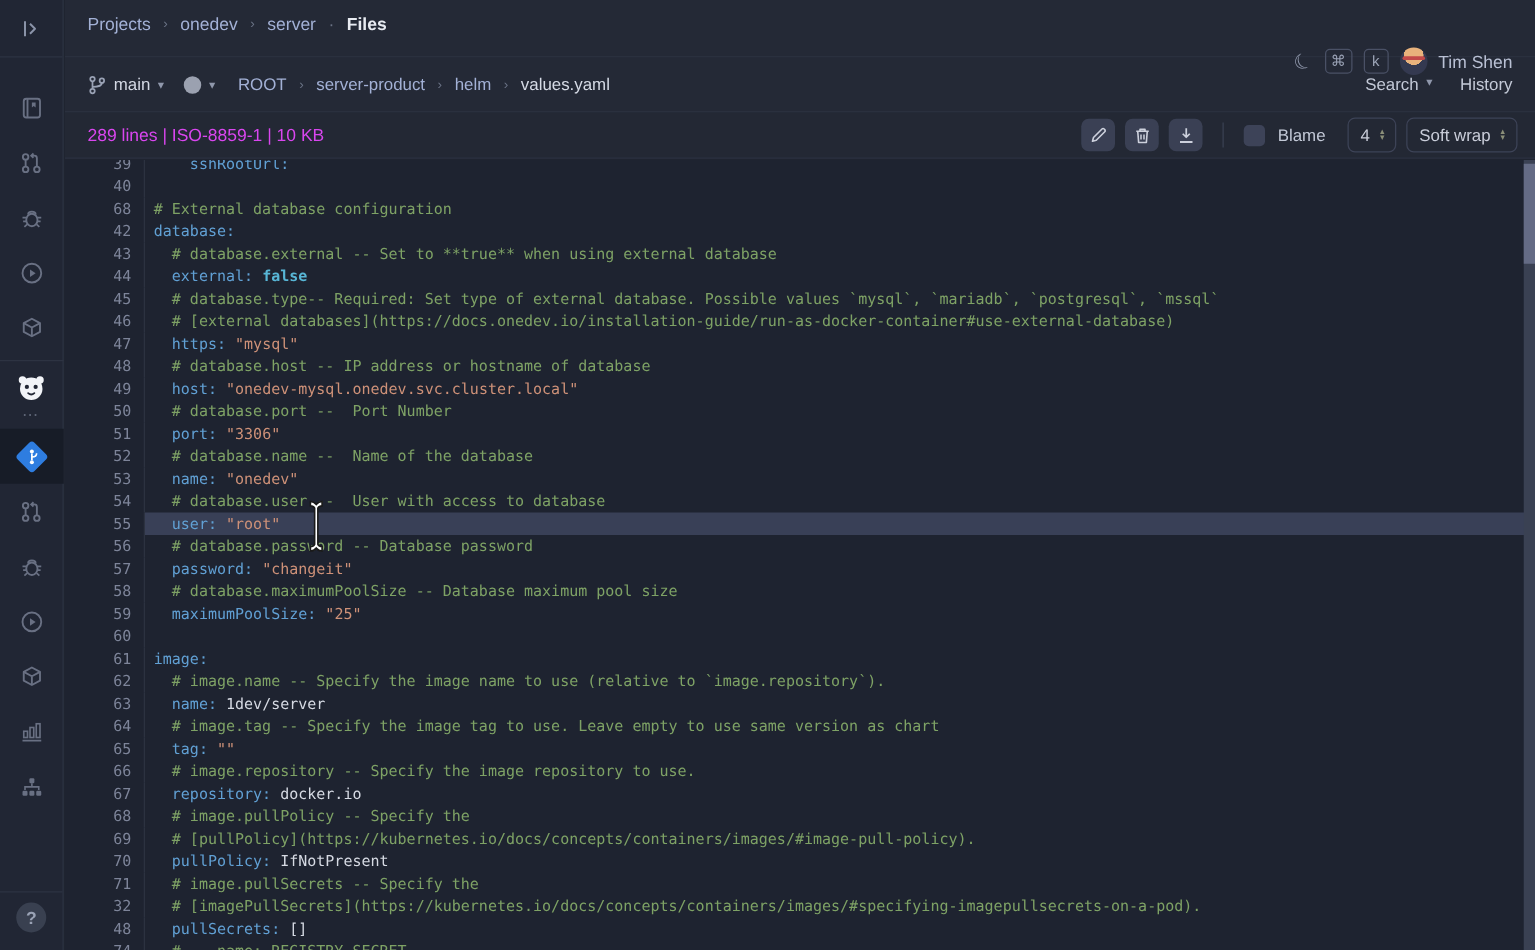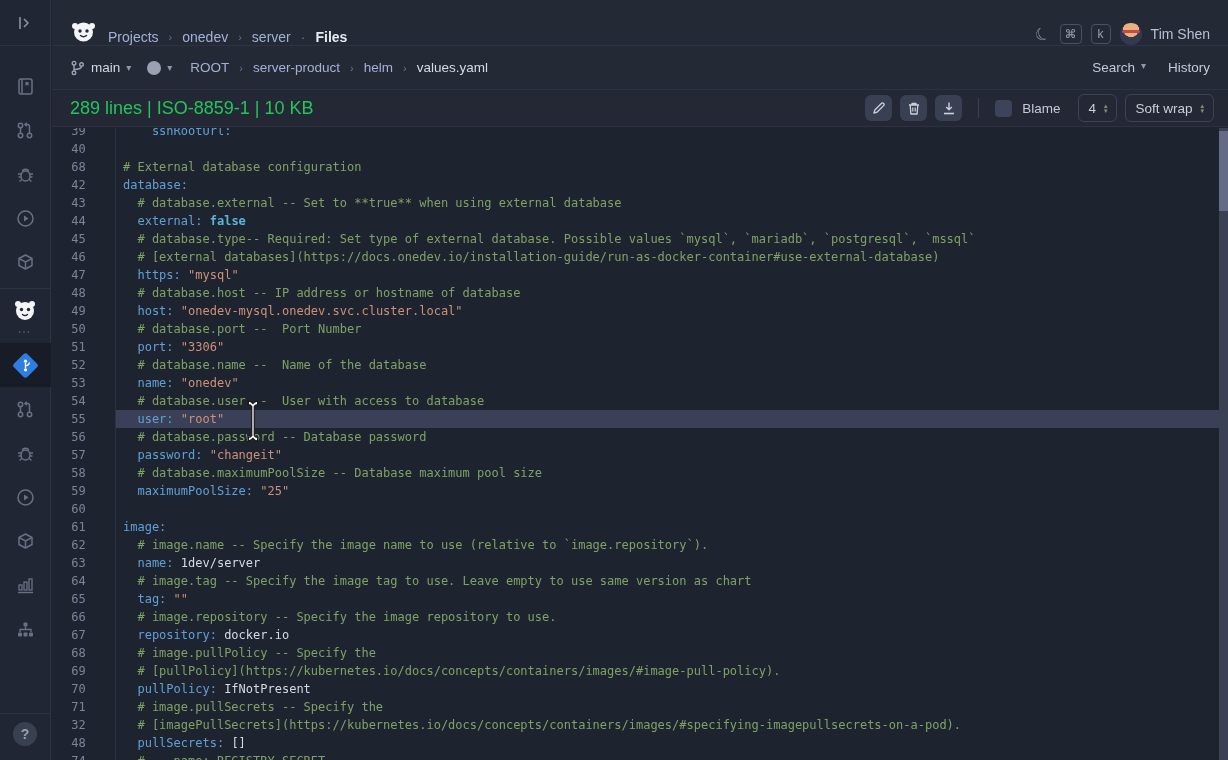--- a/index.html
+++ b/index.html
@@ -23,21 +23,21 @@
   .sb-dots { color:#5d6475; font-size:13px; letter-spacing:2px; height:16px; line-height:10px; cursor:pointer; }
   .sb-bottom { margin-top:auto; width:100%; border-top:1px solid #2d3342; padding:8px 0 14px; display:flex; justify-content:center; }
   .help-circle { width:24px; height:24px; border-radius:50%; background:#394050; color:#9aa2b5; font-size:14px; font-weight:bold; display:flex; align-items:center; justify-content:center; cursor:pointer; }
   .diamond { width:19px; height:19px; background:#2e7de0; transform:rotate(45deg); border-radius:3px; position:relative; }
   .diamond svg { transform:rotate(-45deg); position:absolute; left:2px; top:2px; }
   .panda { position:relative; width:24px; height:24px; }
   
   .main { position:absolute; left:52px; top:0; right:0; bottom:0; }
   .topbar {
     height:46px; background:#242936; border-bottom:1px solid #2d3342;
-    display:flex; align-items:flex-end; padding:0 18px; gap:11px;
+    display:flex; align-items:flex-start; padding:0 18px; gap:11px;flex-direction:column;
   }
   .crumb-link { color:#a3b1d6; cursor:pointer; }
   .crumb-sep { color:#6a7285; font-size:11px; padding:0 2px; }
   .crumb-dot { color:#6a7285; padding:0 2px; }
   .page-title { color:#e8ebf2; font-weight:bold; }
   .topbar-right { margin-left:auto; display:flex; align-items:center; gap:9px; }
   .moon { color:#8f97ab; font-size:17px; cursor:pointer; transform:rotate(-25deg); }
   .kbd { min-width:20px; height:20px; padding:0 4px; border:1px solid #4a5166; border-radius:4px;
          color:#9aa2b5; font-size:12px; display:flex; align-items:center; justify-content:center; }
   .avatar { width:22px; height:22px; border-radius:50%; overflow:hidden; cursor:pointer;
@@ -51,35 +51,35 @@
   .branch-sel { display:flex; align-items:center; gap:6px; color:#d3d8e4; cursor:pointer; }
   .chev { color:#8f97ab; font-size:10px; }
   .ref-circle { width:14px; height:14px; border-radius:50%; background:#9ba1b0; }
   .ref-sel { display:flex; align-items:center; gap:6px; margin-left:8px; margin-right:10px; cursor:pointer; }
   .filebar-right { margin-left:auto; display:flex; align-items:center; gap:22px; color:#c3c9d7; }
   .fb-action { display:flex; gap:6px; cursor:pointer; }
   .file-name { color:#d6dbe6; }
   
   .toolbar { height:37px; background:#232834; border-bottom:1px solid #2b3140;
              display:flex; align-items:center; padding:0 14px 0 18px; gap:8px; }
-  .file-meta { color:#22c55e; font-size:18px; }
+  .file-meta { color:#d946ef; font-size:14px; }
   .toolbar-right { margin-left:auto; display:flex; align-items:center; gap:8px; }
   .tool-btn { width:27px; height:26px; border-radius:6px; background:#3a4054; display:flex;
               align-items:center; justify-content:center; cursor:pointer; }
   .tool-sep { width:1px; height:20px; background:#3a4052; margin:0 8px; }
   .checkbox { width:17px; height:17px; border-radius:4px; background:#3d4358; cursor:pointer; }
   .blame-label { color:#c3c9d7; font-size:13.5px; margin-right:10px; margin-left:2px; }
   .select { border:1px solid #3d4357; border-radius:6px; height:28px; padding:0 9px;
             display:flex; align-items:center; gap:8px; color:#c9cdd9; font-size:13.5px; cursor:pointer; }
   .spin { display:flex; flex-direction:column; font-size:7px; line-height:5.5px; color:#8b8f79; }
   
   .code-area { position:absolute; left:0; right:0; top:128px; bottom:0; background:#1e2330; overflow:hidden; }
   .code-scroll { margin-top:-6px; }
   .row { display:flex; height:18px; font-family:"DejaVu Sans Mono","Liberation Mono",monospace; font-size:12px; line-height:18px; }
-  .ln { width:64px; flex:0 0 64px; text-align:center; padding-right:10px; color:#7d8499;
+  .ln { width:64px; flex:0 0 64px; text-align:right; padding-right:10px; color:#7d8499;
         border-right:1px solid #2c3240; cursor:pointer; }
   .lc { flex:1; padding-left:7px; white-space:pre; cursor:text; }
   .row.hl .lc { background:#394057; }
   .tk-comment { color:#7ea265; }
   .tk-key { color:#61a0d4; }
   .tk-string { color:#ce9178; }
   .tk-bool { color:#58b6d6; font-weight:bold; }
   .tk-plain { color:#d6dae3; }
   
   .scrollbar { position:absolute; top:0; right:0; width:9px; bottom:0; background:#3a4153; }

